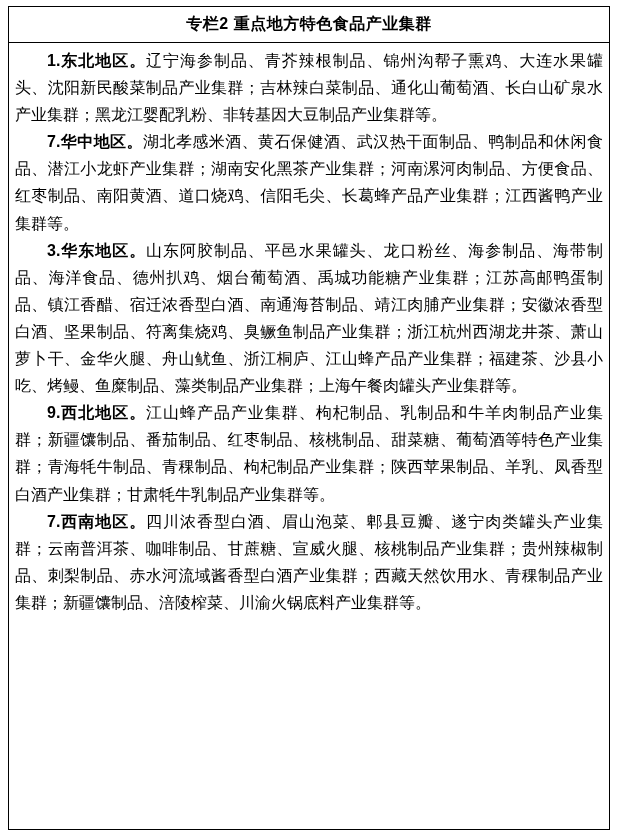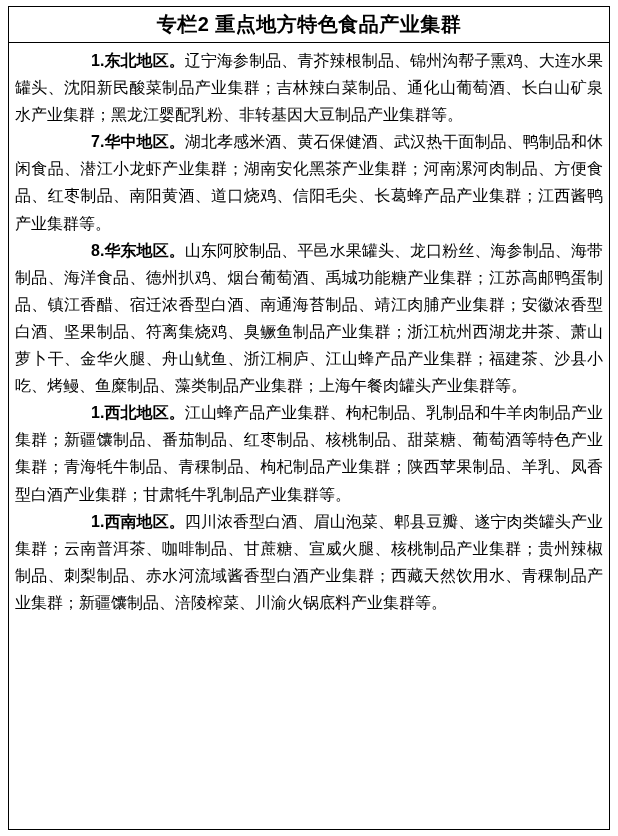--- a/index.html
+++ b/index.html
@@ -27,59 +27,58 @@
     box-sizing: border-box;
     background: #ffffff;
   }
   .box-header {
     height: 36px;
     border-bottom: 1px solid #000000;
     box-sizing: border-box;
     display: flex;
     align-items: center;
     justify-content: center;
-    font-size: 20px;
+    font-size: 16px;
     font-weight: bold;
     color: #000000;
     letter-spacing: 0.5px;
   }
   .box-body {
     padding: 4px 6px 0 6px;
     font-size: 16px;
     line-height: 27.1px;
     color: #000000;
     text-align: justify;
   }
   .para {
     margin: 0;
     padding: 0;
     text-indent: 32px;
   }
   .lead {
     font-weight: bold;
-    margin-left: 44px;
   }
 </style>
 </head>
 <body>
 
 <div class="page">
   <div class="feature-box">
 
     <div class="box-header">专栏2 重点地方特色食品产业集群</div>
 
     <div class="box-body">
 
       <p class="para"><span class="lead">1.东北地区。</span><span>辽宁海参制品、青芥辣根制品、锦州沟帮子熏鸡、大连水果罐头、沈阳新民酸菜制品产业集群；吉林辣白菜制品、通化山葡萄酒、长白山矿泉水产业集群；黑龙江婴配乳粉、非转基因大豆制品产业集群等。</span></p>
 
 
       <p class="para"><span class="lead">7.华中地区。</span><span>湖北孝感米酒、黄石保健酒、武汉热干面制品、鸭制品和休闲食品、潜江小龙虾产业集群；湖南安化黑茶产业集群；河南漯河肉制品、方便食品、红枣制品、南阳黄酒、道口烧鸡、信阳毛尖、长葛蜂产品产业集群；江西酱鸭产业集群等。</span></p>
 
 
-      <p class="para"><span class="lead">8.华东地区。</span><span>山东阿胶制品、平邑水果罐头、龙口粉丝、海参制品、海带制品、海洋食品、德州扒鸡、烟台葡萄酒、禹城功能糖产业集群；江苏高邮鸭蛋制品、镇江香醋、宿迁浓香型白酒、南通海苔制品、靖江肉脯产业集群；安徽浓香型白酒、坚果制品、符离集烧鸡、臭鳜鱼制品产业集群；浙江杭州西湖龙井茶、萧山萝卜干、金华火腿、舟山鱿鱼、浙江桐庐、江山蜂产品产业集群；福建茶、沙县小吃、烤鳗、鱼糜制品、藻类制品产业集群；上海午餐肉罐头产业集群等。</span></p>
+      <p class="para"><span class="lead">3.华东地区。</span><span>山东阿胶制品、平邑水果罐头、龙口粉丝、海参制品、海带制品、海洋食品、德州扒鸡、烟台葡萄酒、禹城功能糖产业集群；江苏高邮鸭蛋制品、镇江香醋、宿迁浓香型白酒、南通海苔制品、靖江肉脯产业集群；安徽浓香型白酒、坚果制品、符离集烧鸡、臭鳜鱼制品产业集群；浙江杭州西湖龙井茶、萧山萝卜干、金华火腿、舟山鱿鱼、浙江桐庐、江山蜂产品产业集群；福建茶、沙县小吃、烤鳗、鱼糜制品、藻类制品产业集群；上海午餐肉罐头产业集群等。</span></p>
 
-      <p class="para"><span class="lead">1.西北地区。</span><span>江山蜂产品产业集群、枸杞制品、乳制品和牛羊肉制品产业集群；新疆馕制品、番茄制品、红枣制品、核桃制品、甜菜糖、葡萄酒等特色产业集群；青海牦牛制品、青稞制品、枸杞制品产业集群；陕西苹果制品、羊乳、凤香型白酒产业集群；甘肃牦牛乳制品产业集群等。</span></p>
+      <p class="para"><span class="lead">9.西北地区。</span><span>江山蜂产品产业集群、枸杞制品、乳制品和牛羊肉制品产业集群；新疆馕制品、番茄制品、红枣制品、核桃制品、甜菜糖、葡萄酒等特色产业集群；青海牦牛制品、青稞制品、枸杞制品产业集群；陕西苹果制品、羊乳、凤香型白酒产业集群；甘肃牦牛乳制品产业集群等。</span></p>
 
-      <p class="para"><span class="lead">1.西南地区。</span><span>四川浓香型白酒、眉山泡菜、郫县豆瓣、遂宁肉类罐头产业集群；云南普洱茶、咖啡制品、甘蔗糖、宣威火腿、核桃制品产业集群；贵州辣椒制品、刺梨制品、赤水河流域酱香型白酒产业集群；西藏天然饮用水、青稞制品产业集群；新疆馕制品、涪陵榨菜、川渝火锅底料产业集群等。</span></p>
+      <p class="para"><span class="lead">7.西南地区。</span><span>四川浓香型白酒、眉山泡菜、郫县豆瓣、遂宁肉类罐头产业集群；云南普洱茶、咖啡制品、甘蔗糖、宣威火腿、核桃制品产业集群；贵州辣椒制品、刺梨制品、赤水河流域酱香型白酒产业集群；西藏天然饮用水、青稞制品产业集群；新疆馕制品、涪陵榨菜、川渝火锅底料产业集群等。</span></p>
 
     </div>
   </div>
 </div>
 
 </body></html>

